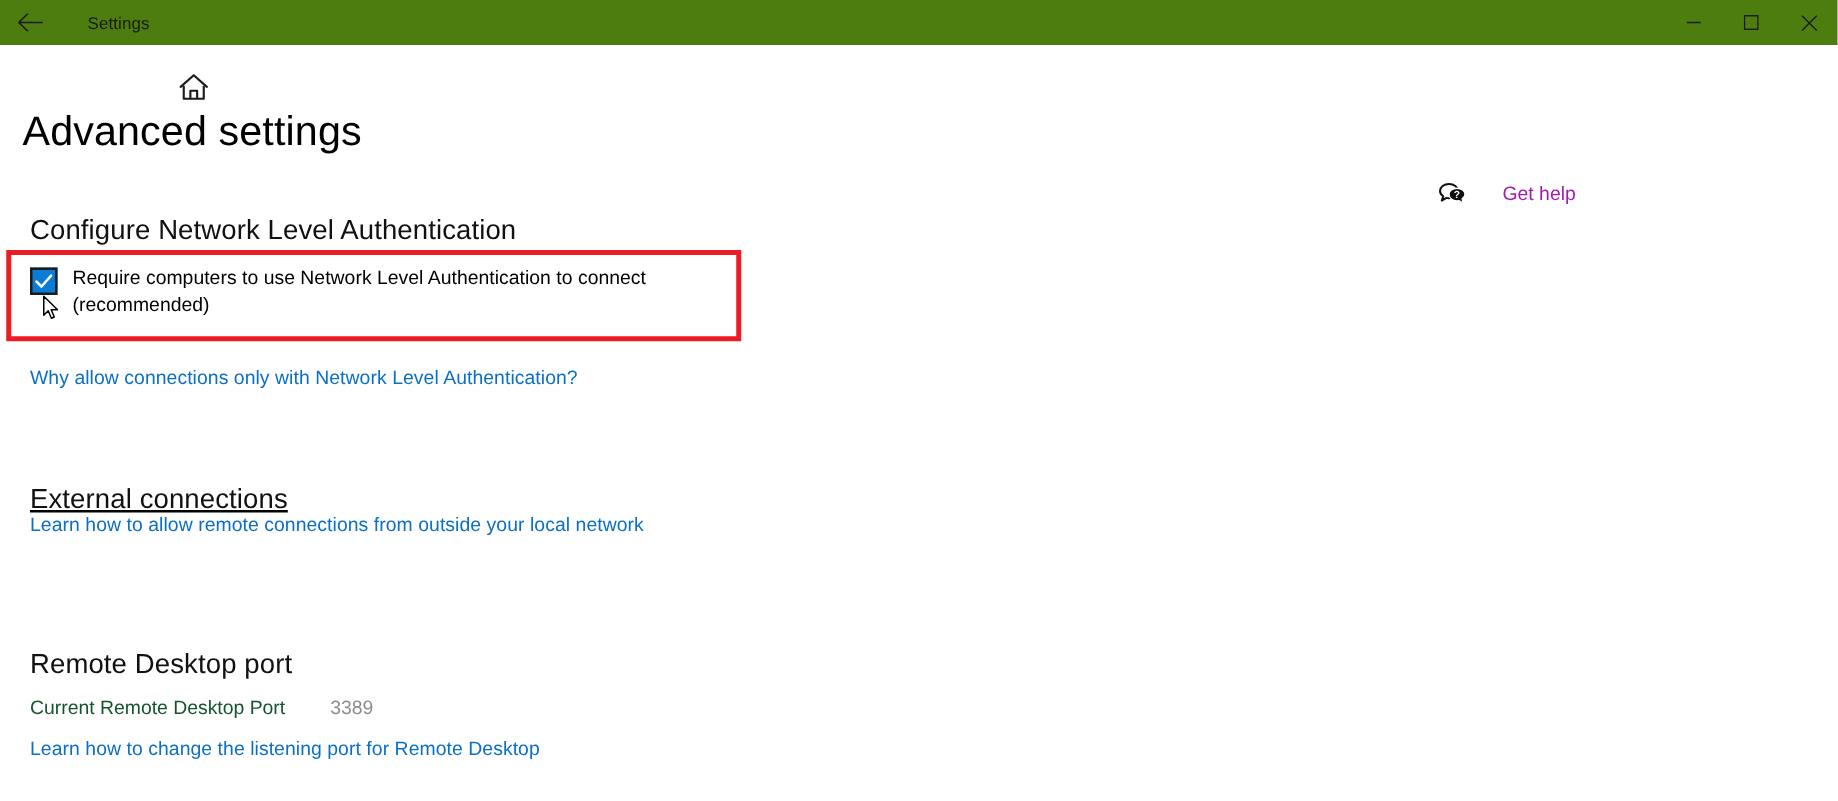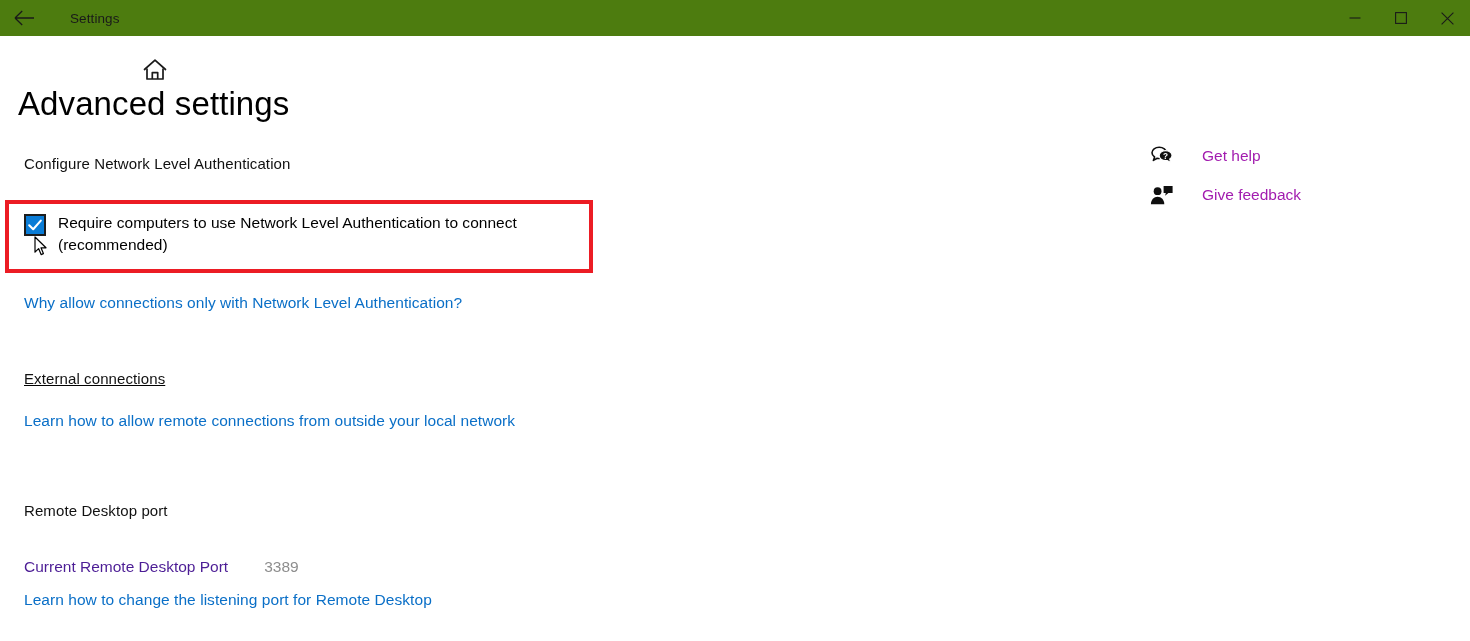--- a/index.html
+++ b/index.html
@@ -83,26 +83,27 @@
   .page-title {
     font-size: 33px;
     font-weight: 300;
     color: #000000;
     margin-left: 18px;
     letter-spacing: 0.1px;
     white-space: nowrap;
     line-height: 1.1;
   }
   .section-heading {
-    font-size: 15px;
+    font-size: 22px;
     font-weight: 400;
     color: #111111;
     letter-spacing: 0.1px;
     line-height: 1.3;
     white-space: nowrap;
+    margin-top: 16px;
   }
   .link {
     font-size: 15.5px;
     color: #0a6fc7;
     text-decoration: none;
     letter-spacing: 0.05px;
     cursor: pointer;
     display: inline-block;
     line-height: 1.35;
   }
@@ -192,21 +193,21 @@
     white-space: nowrap;
   }
 
   
   .port-row {
     display: flex;
     align-items: baseline;
   }
   .port-label {
     font-size: 15.5px;
-    color: #4c1d95;
+    color: #14532d;
     white-space: nowrap;
   }
   .port-value {
     font-size: 15.5px;
     color: #8d8d8d;
     margin-left: 36px;
     white-space: nowrap;
   }
 </style>
 </head>
@@ -314,24 +315,14 @@
                  C7.8 13.45 8.5 13.5 9.2 13.5 C13.2 13.5 16.4 11 16.4 7.85 C16.4 4.7 13.2 2.2 9.2 2.2 Z" fill="none" stroke="#0f0f0f" stroke-width="1.6" stroke-linejoin="round"></path>
         <path d="M15.6 5.6 C19.1 5.6 22 7.75 22 10.4 C22 11.9 21.1 13.2 19.7 14.05
                  L20.7 17.4 L17.1 15.5 C16.6 15.6 16.1 15.65 15.6 15.65
                  C12.1 15.65 9.2 13.5 9.2 10.45 C9.2 7.75 12.1 5.6 15.6 5.6 Z" fill="#0f0f0f" stroke="#ffffff" stroke-width="1.1" stroke-linejoin="round"></path>
         <text x="15.6" y="13.6" font-family="'Liberation Sans', sans-serif" font-size="8.2" font-weight="bold" fill="#ffffff" text-anchor="middle">?</text>
       </svg>
     </span>
     <a class="aside-link" href="#">Get help</a>
   </div>
 
-  <div class="aside-row">
-    <span class="aside-icon">
-      <svg width="24" height="22" viewBox="0 0 24 22" aria-hidden="true">
-        <circle cx="7.6" cy="7.2" r="3.9" fill="#0f0f0f"></circle>
-        <path d="M0.9 20.2 C0.9 15.9 3.9 12.8 7.6 12.8 C11.3 12.8 14.3 15.9 14.3 20.2 Z" fill="#0f0f0f"></path>
-        <path d="M13.6 2.1 H22.6 V9.0 H18.4 L15.1 11.8 L15.8 9.0 H13.6 Z" fill="#0f0f0f"></path>
-      </svg>
-    </span>
-    <a class="aside-link" href="#">Give feedback</a>
-  </div>
 
 </div>
 
 </body></html>

